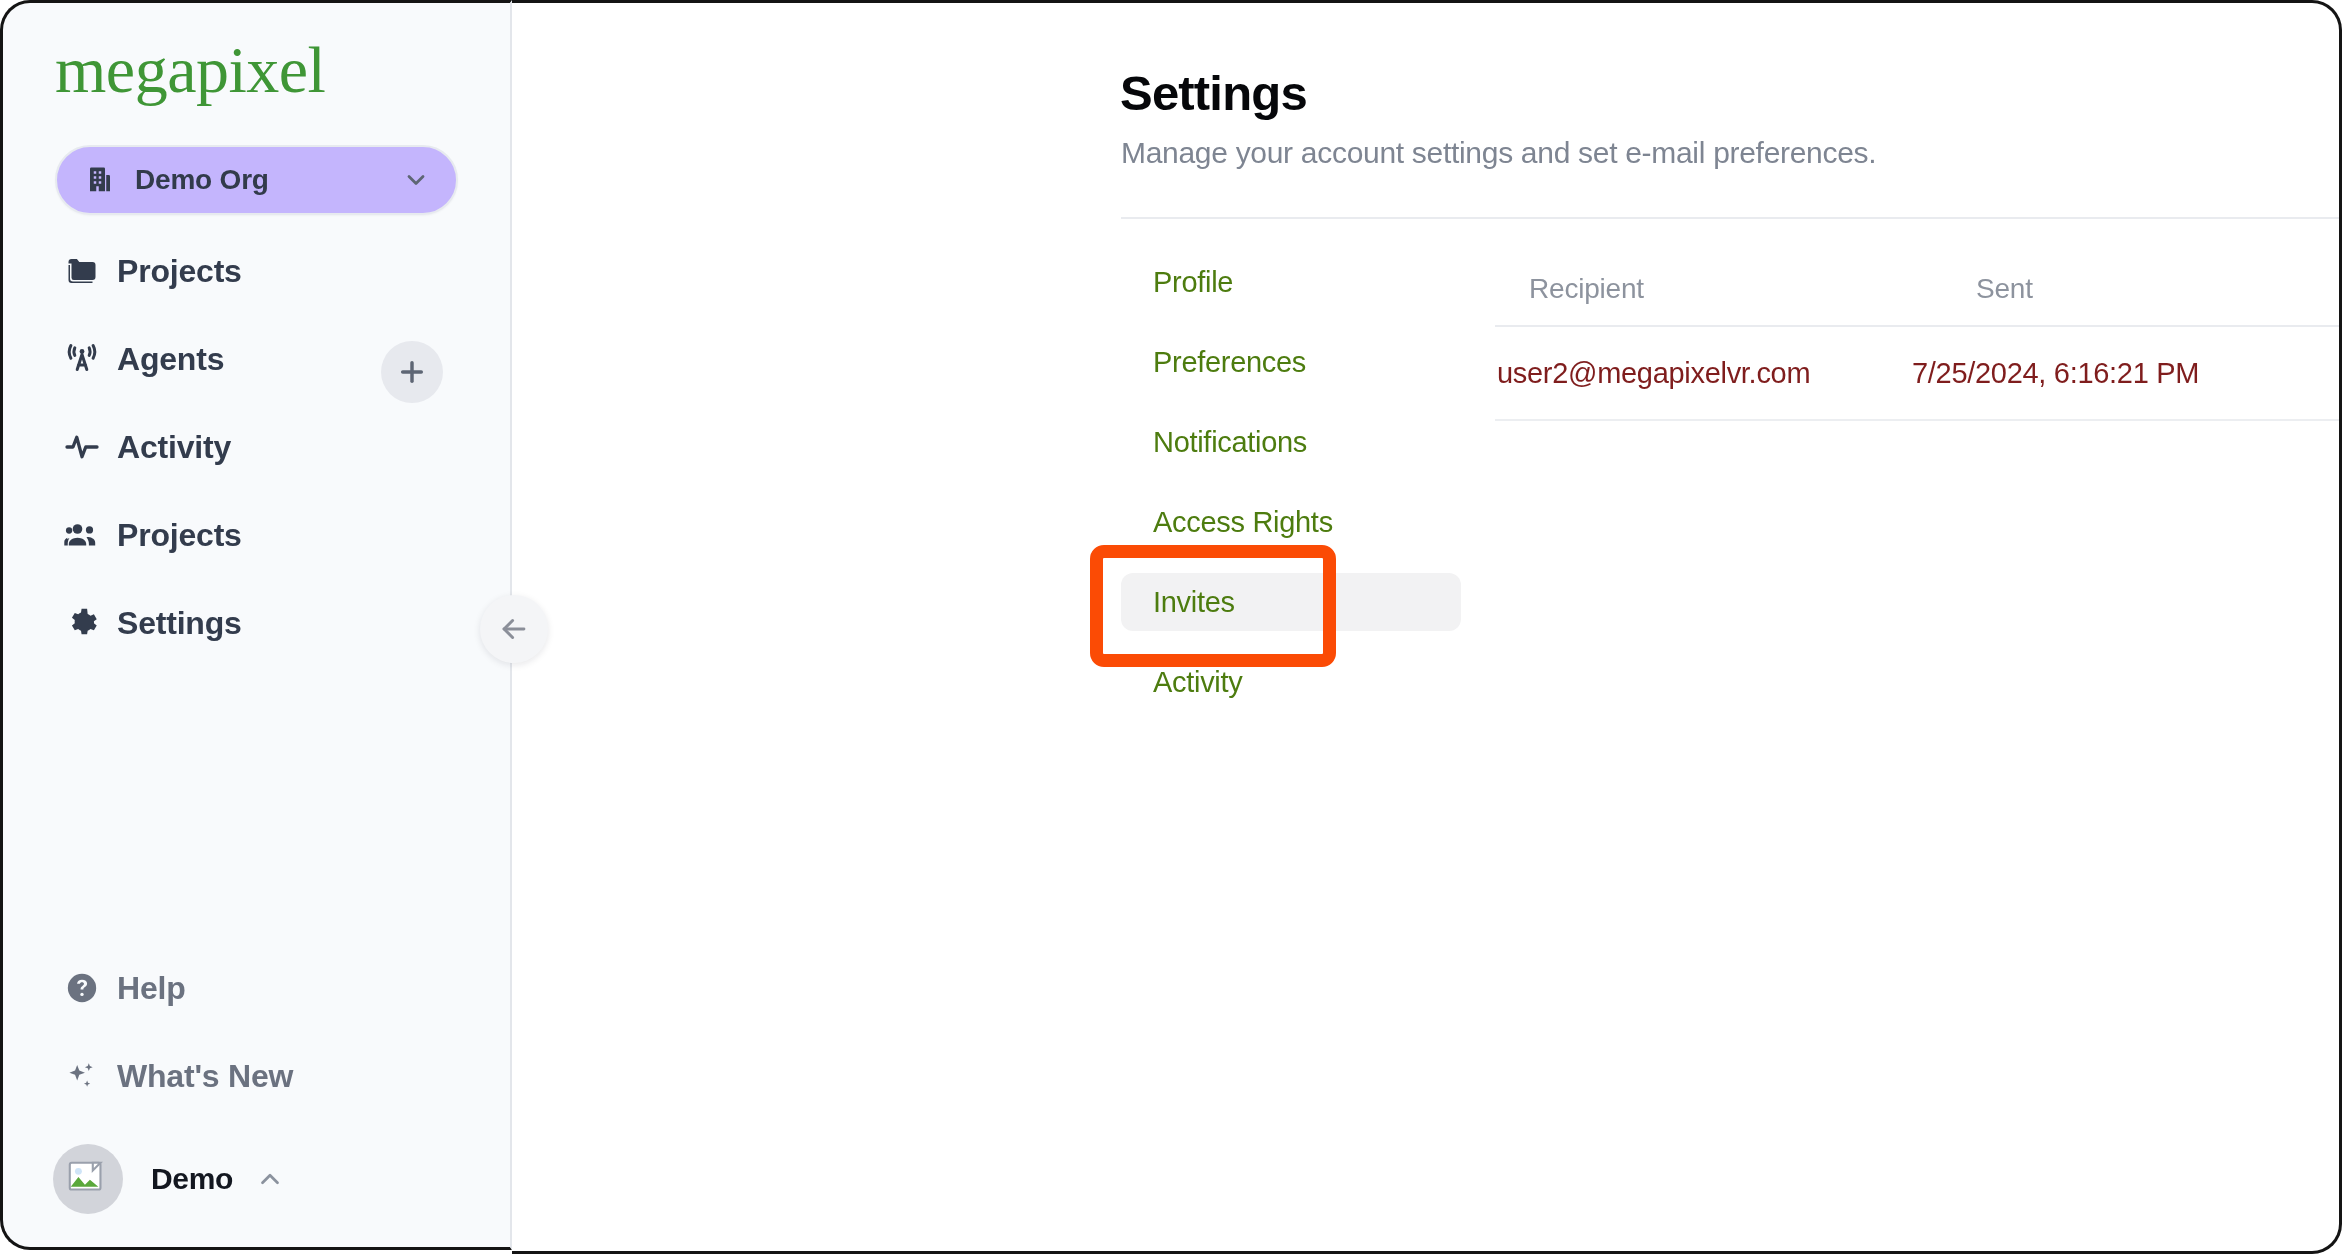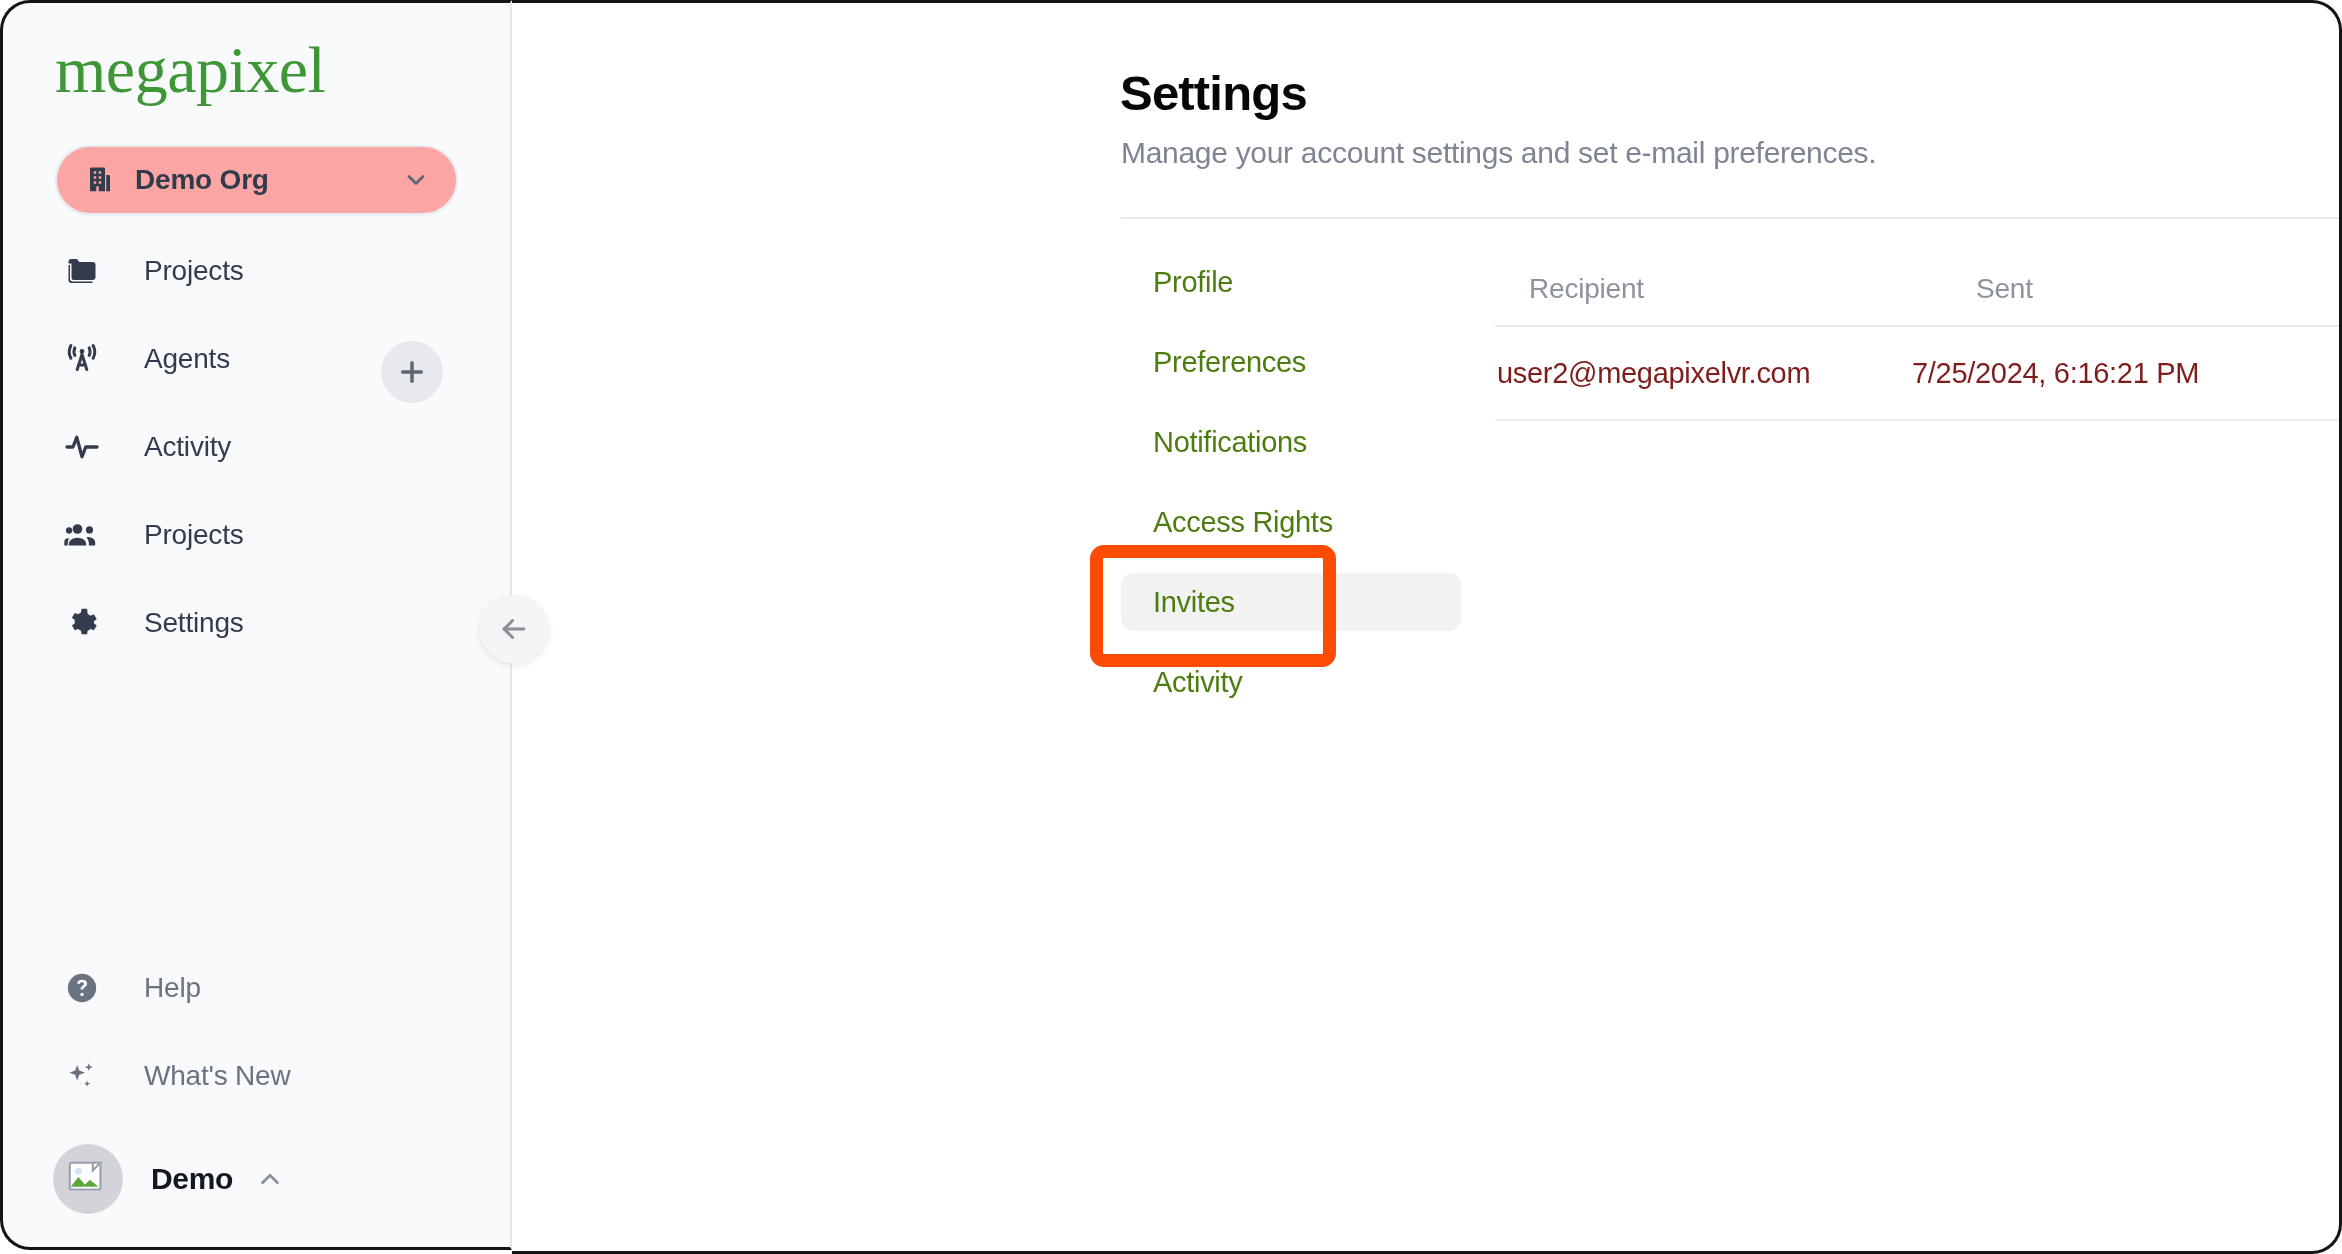--- a/index.html
+++ b/index.html
@@ -49,21 +49,21 @@
     line-height: 1;
     color: #3f9636;
     letter-spacing: -0.5px;
     font-weight: 400;
   }
 
   
   .org-select {
     margin: 14px 52px 0 52px;
     height: 70px;
-    background: #fca5a5;
+    background: #c4b5fd;
     border: 2px solid #e7eaef;
     border-radius: 36px;
     display: flex;
     align-items: center;
     padding: 0 26px 0 28px;
     box-shadow: 0 1px 2px rgba(16,24,40,0.04);
   }
   .org-icon { width: 30px; height: 30px; flex: 0 0 auto; display: flex; align-items: center; }
   .org-name {
     margin-left: 20px;
@@ -87,23 +87,23 @@
     padding-left: 60px;
     margin-bottom: 28px;
     cursor: pointer;
   }
   .nav-ico {
     width: 38px; height: 38px;
     flex: 0 0 auto;
     display: flex; align-items: center; justify-content: center;
   }
   .nav-label {
-    margin-left: 43px;
-    font-size: 28px;
-    font-weight: 400;
+    margin-left: 16px;
+    font-size: 32px;
+    font-weight: 700;
     color: #333c4d;
     letter-spacing: -0.2px;
   }
   .nav-label.muted { color: #6b7280; }
 
   .add-btn {
     position: absolute;
     left: 378px;
     top: 100px;
     width: 62px; height: 62px;

